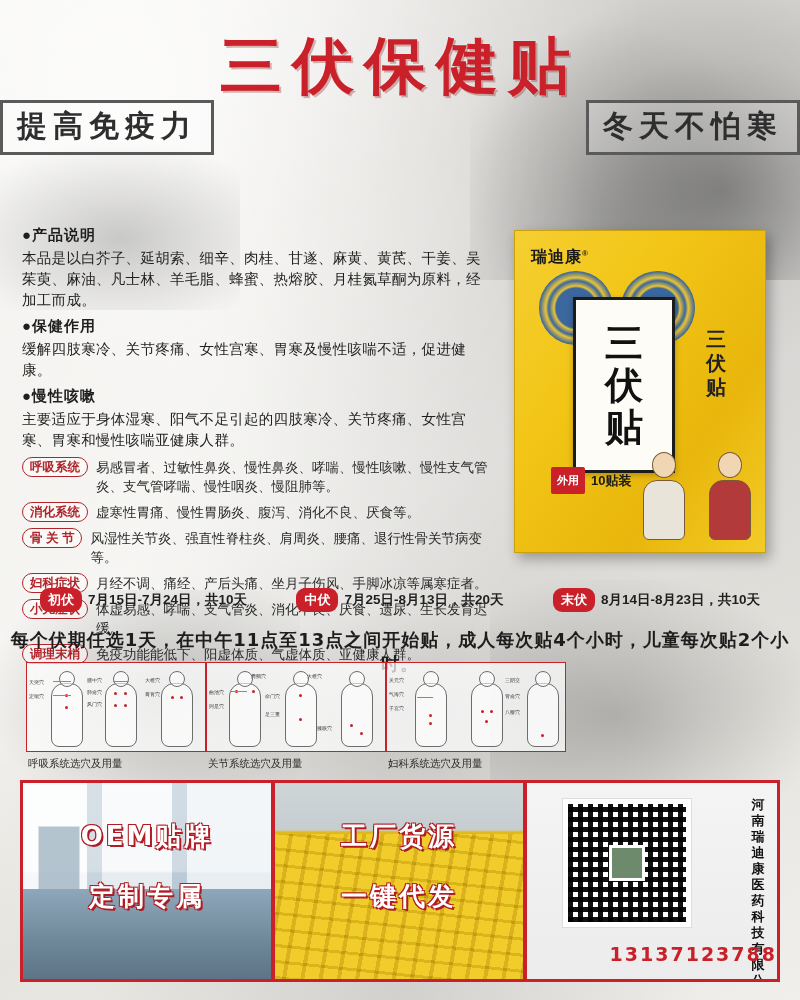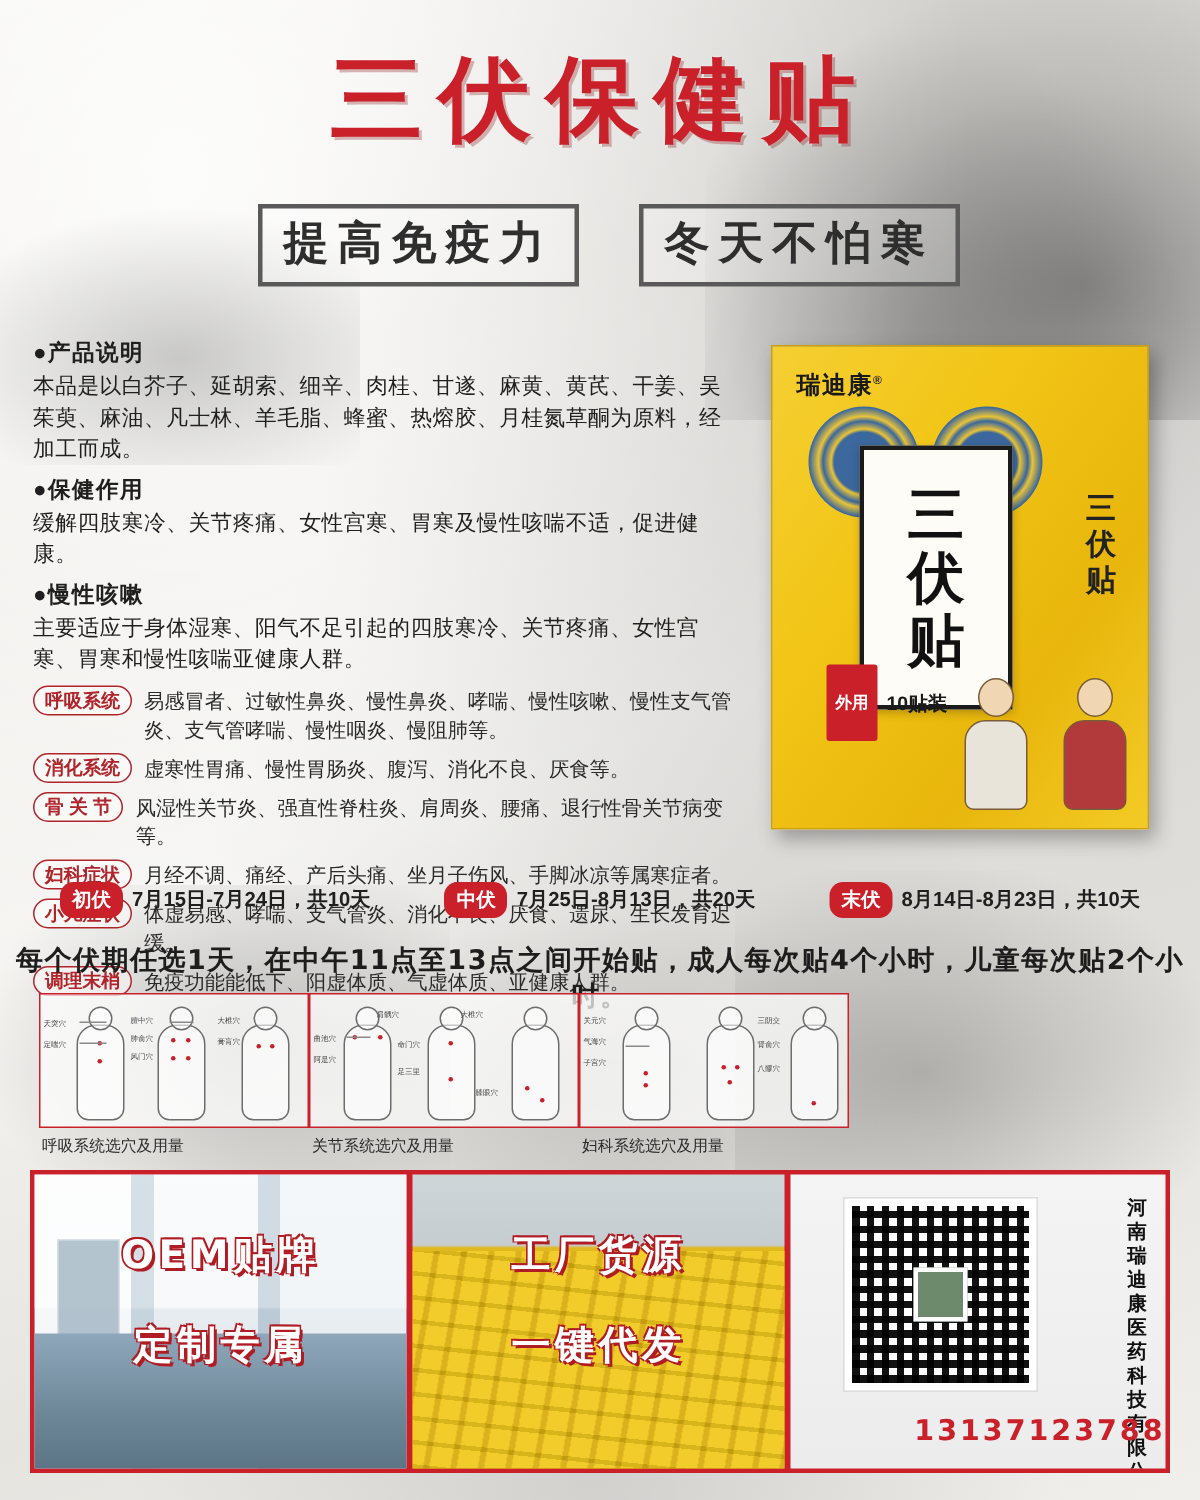--- a/index.html
+++ b/index.html
@@ -56,25 +56,24 @@
     text-align: center;
     font-family: "DejaVu Sans", "Liberation Sans", sans-serif;
     font-size: 62px;
     font-weight: bold;
     letter-spacing: 10px;
     color: #c9202a;
     text-shadow: 2px 2px 0 rgba(120,0,0,0.28), 0 0 2px rgba(255,255,255,0.6);
   }
   .subtitle-row {
     position: absolute;
-    top: 100px; left: 12px; right: 0;
+    top: 100px; left: 0; right: 0;
     display: flex;
-    justify-content: center;
+    justify-content: space-between;
     gap: 40px;
-    margin-top: 36px;
   }
   .sub-box {
     border: 3px solid #5a5a5a;
     padding: 3px 14px 5px 14px;
     font-family: "DejaVu Sans", "Liberation Sans", sans-serif;
     font-size: 30px;
     font-weight: bold;
     letter-spacing: 6px;
     color: #2e2e2e;
     background: rgba(255,255,255,0.25);
@@ -184,40 +183,40 @@
   }
   .prod-label span {
     font-family: "DejaVu Sans", "Liberation Sans", sans-serif;
     font-size: 38px;
     font-weight: bold;
     color: #111;
     line-height: 42px;
   }
   .prod-side {
     position: absolute;
-    top: 96px; right: 18px;
+    top: 96px; right: 36px;
     width: 26px;
     font-family: Liberation Serif, serif;
     font-size: 20px;
     font-weight: bold;
     color: #222;
     line-height: 24px;
     text-align: center;
   }
   .prod-badge {
     position: absolute;
     bottom: 58px; left: 36px;
     display: flex; align-items: center; gap: 6px;
   }
   .badge-red {
     background: #c9202a;
     color: #fff;
     font-size: 11px;
     font-weight: bold;
-    padding: 18px 6px;
+    padding: 6px 6px;
     border-radius: 2px;
   }
   .badge-txt {
     font-size: 13px;
     font-weight: bold;
     color: #1a1a1a;
   }
   .prod-illus {
     position: absolute;
     bottom: 8px; right: 10px;

